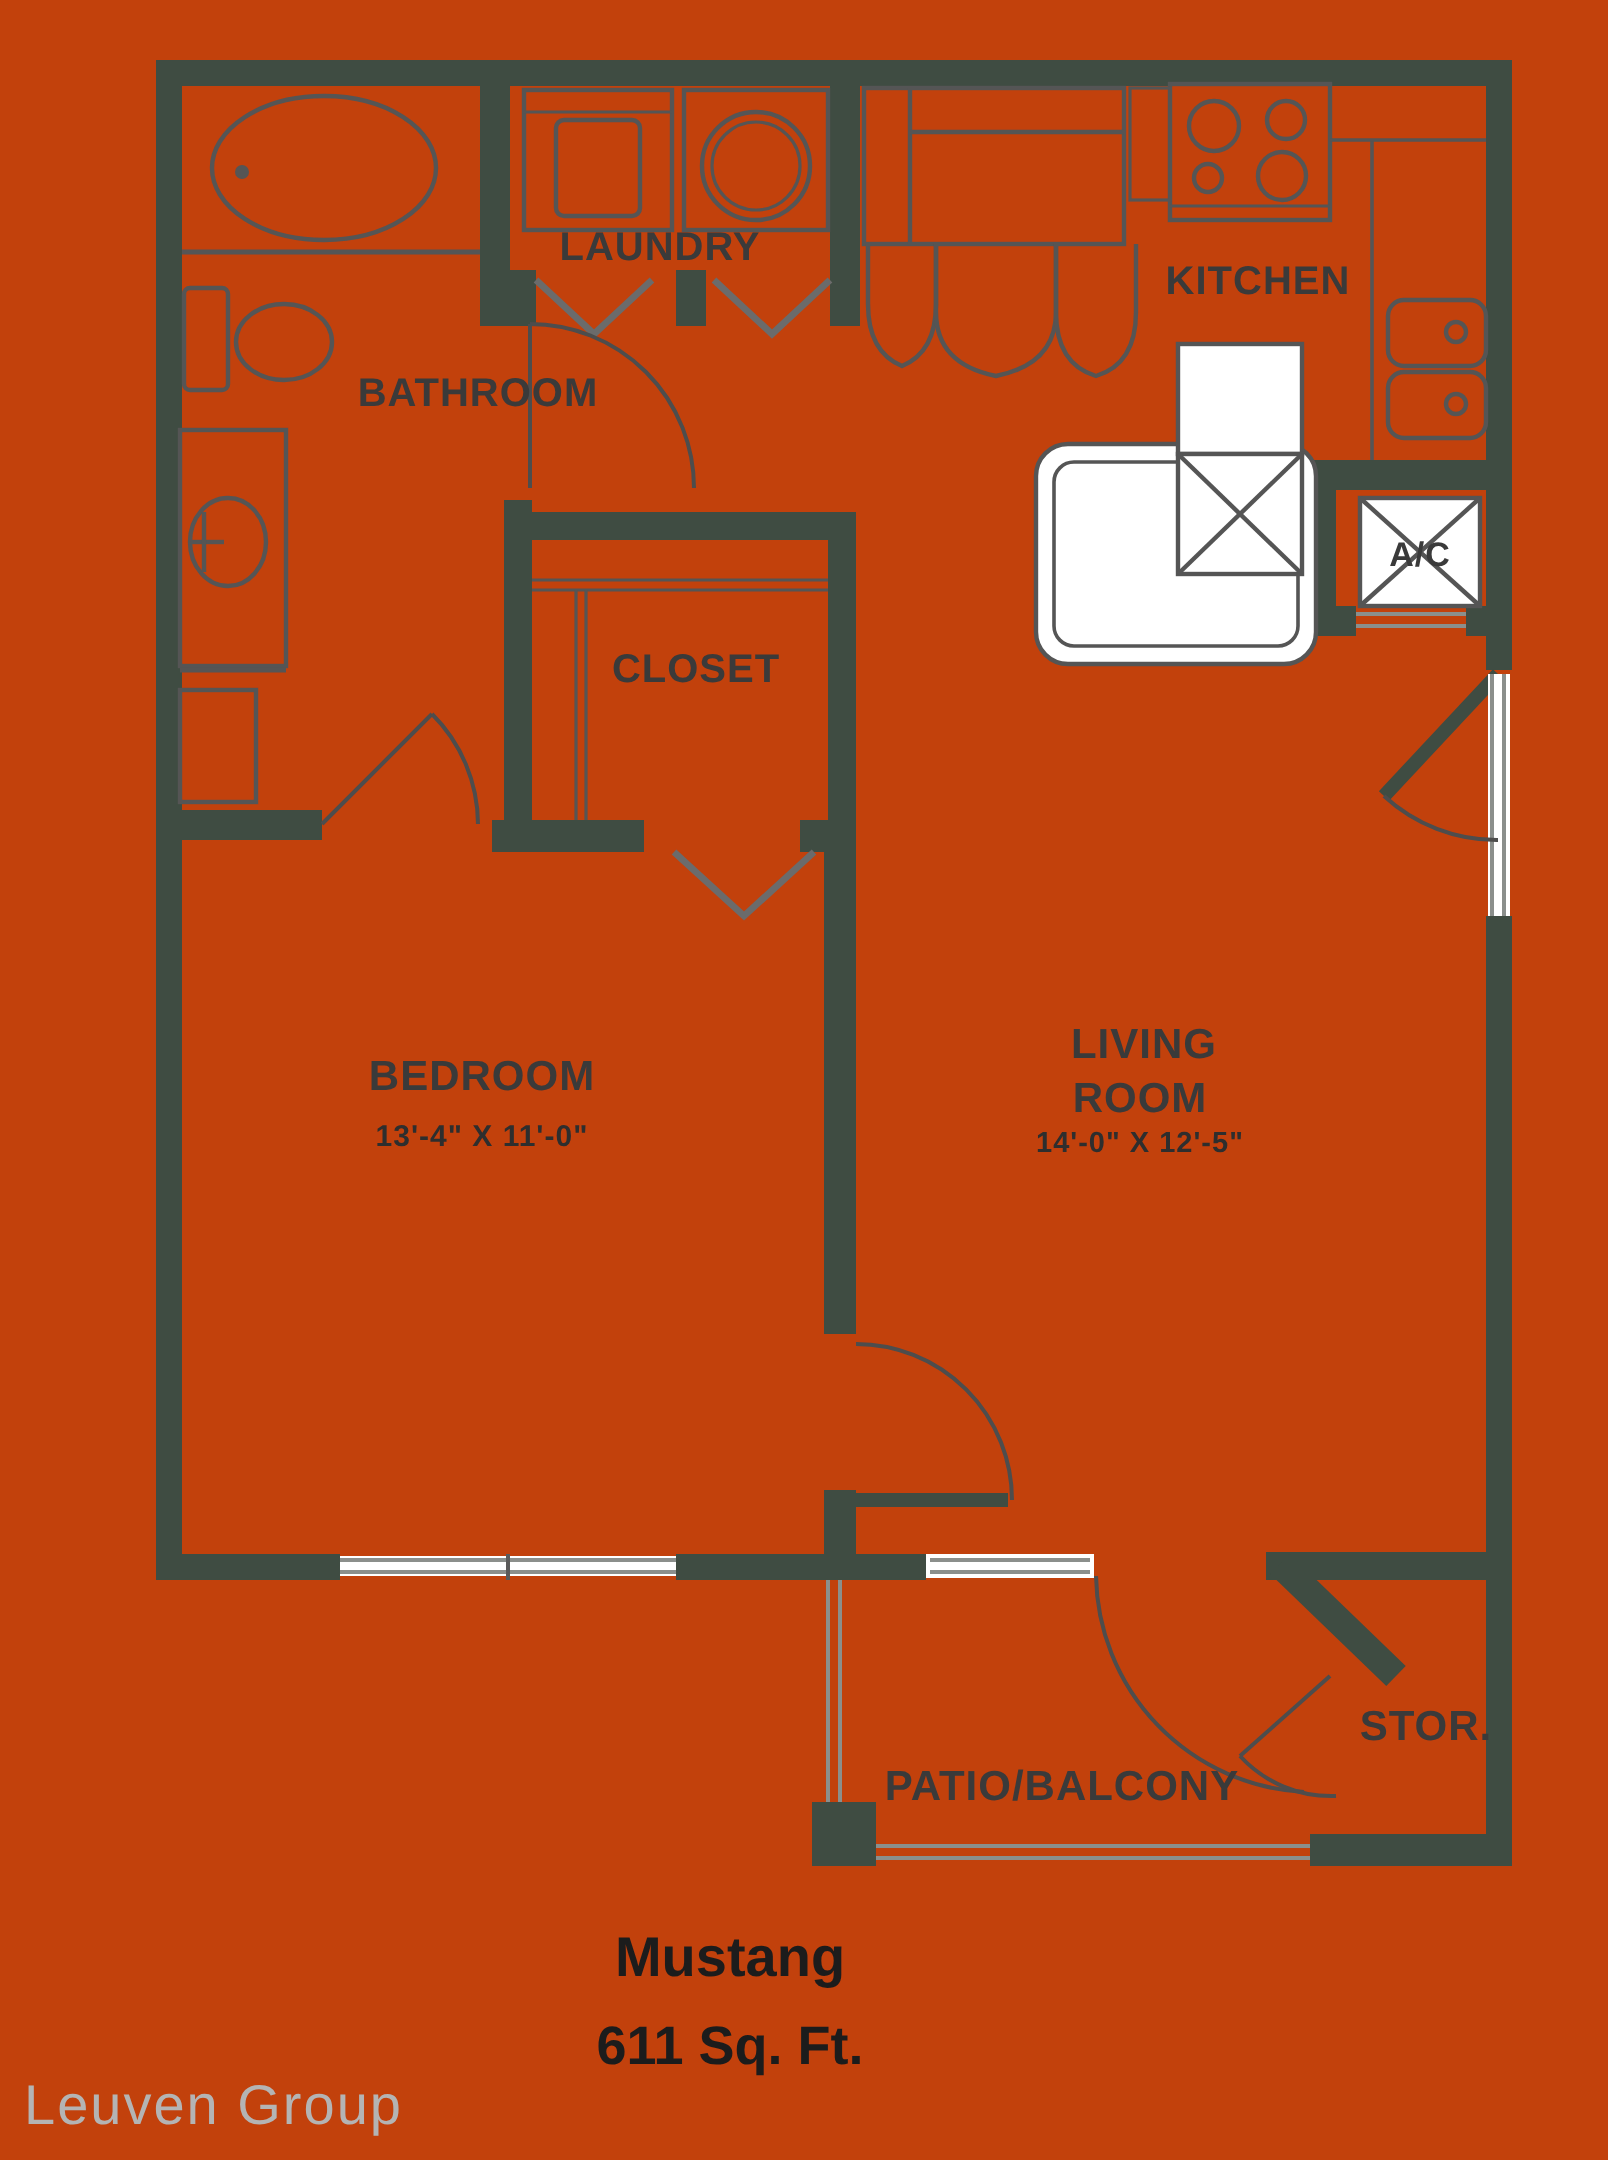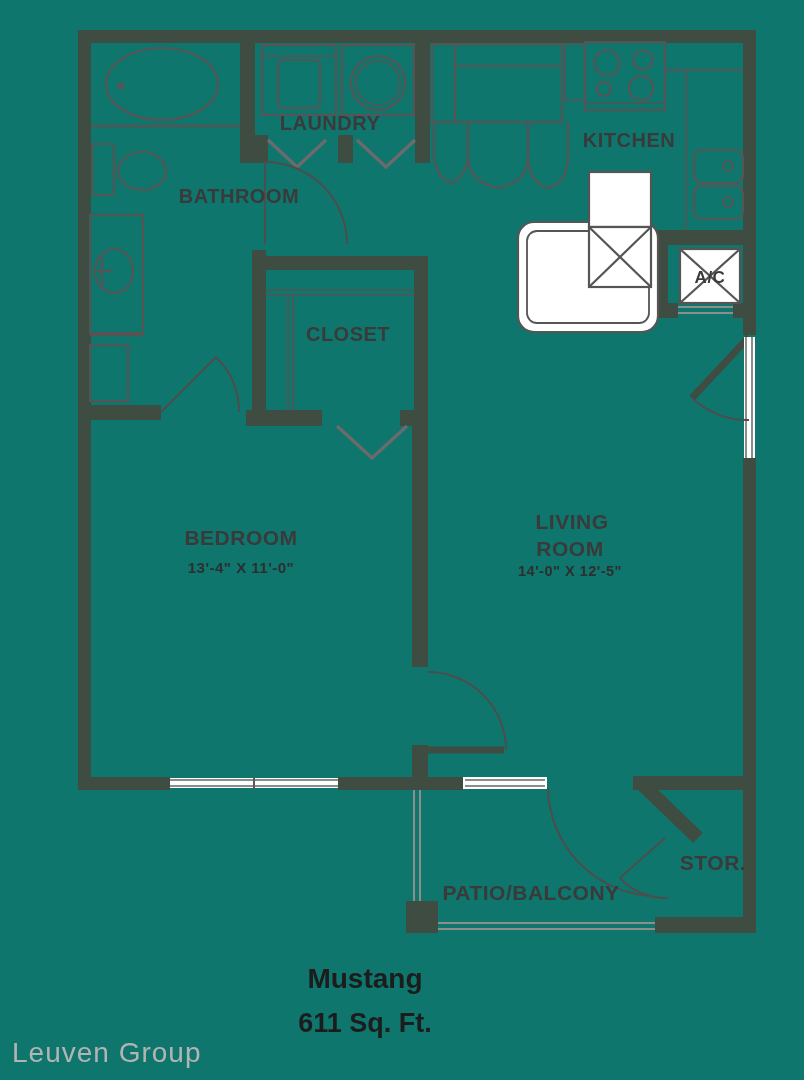--- a/index.html
+++ b/index.html
@@ -1,19 +1,19 @@
 <!DOCTYPE html>
 <html><head>
 <meta charset="utf-8">
 <style>
   html,body{margin:0;padding:0;background:#ffffff;}
   .canvas{
     position:relative;
     width:804px;height:1080px;
-    background:#0f766e;
+    background:#c2410c;
     font-family:"Liberation Sans", sans-serif;
     overflow:hidden;
   }
   svg{display:block;}
   .room-label{
     font-family:"Liberation Sans", sans-serif;
     font-weight:700;
     fill:#3a3a3a;
     letter-spacing:0.5px;
   }

